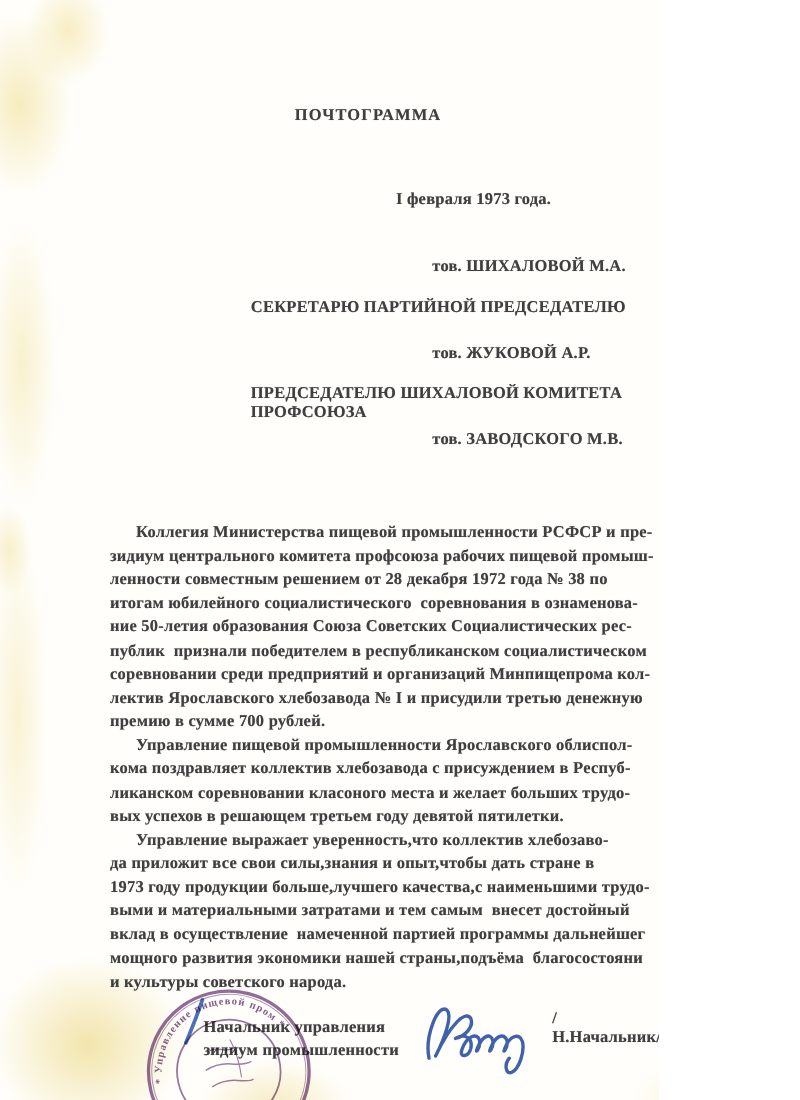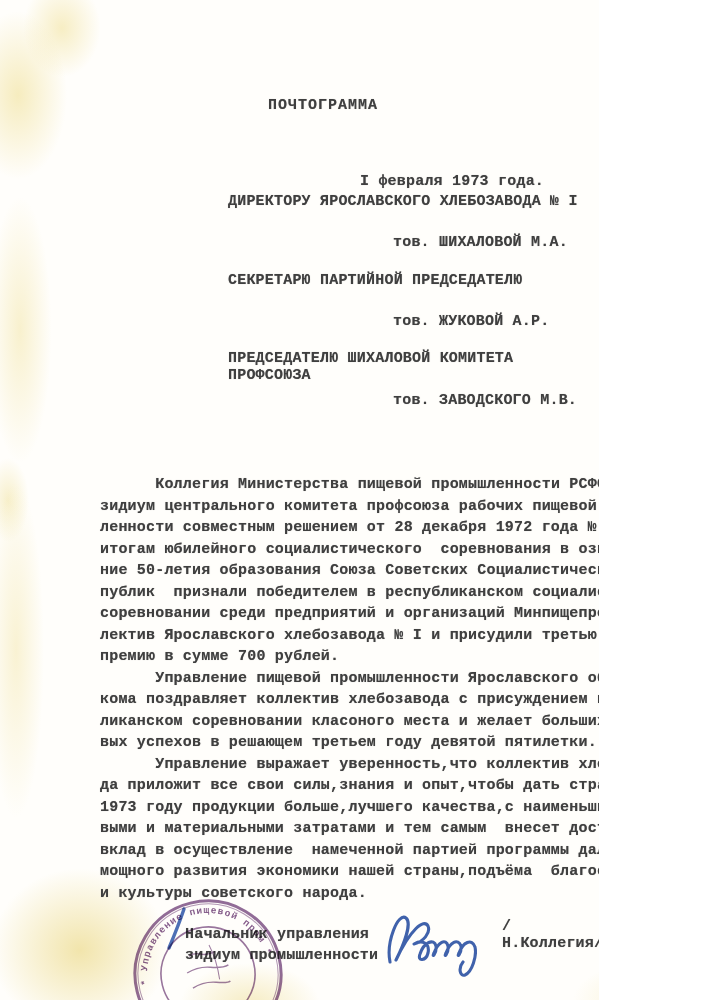--- a/index.html
+++ b/index.html
@@ -11,21 +11,21 @@
     background-image:
       radial-gradient(ellipse 70px 120px at 18px 95px,  rgba(240,224,150,.60), transparent 70%),
       radial-gradient(ellipse 55px 70px  at 62px 28px,  rgba(240,224,150,.55), transparent 70%),
       radial-gradient(ellipse 45px 190px at 20px 330px, rgba(240,224,150,.45), transparent 70%),
       radial-gradient(ellipse 40px 240px at 16px 650px, rgba(240,224,150,.40), transparent 70%),
       radial-gradient(ellipse 130px 120px at 80px 950px, rgba(236,218,138,.70), transparent 68%),
       radial-gradient(ellipse 100px 60px at 250px 1005px, rgba(236,218,138,.50), transparent 70%),
       radial-gradient(ellipse 70px 45px  at 700px 35px,  rgba(242,230,170,.30), transparent 70%),
       radial-gradient(ellipse 110px 55px at 650px 1000px, rgba(240,224,150,.40), transparent 70%),
       radial-gradient(ellipse 30px 60px  at 8px 500px,   rgba(238,222,145,.45), transparent 70%);
-    font-family:Liberation Mono, monospace;
+    font-family:Liberation Serif, serif;
     color:#3a3a3a;
   }
   .tw{
     position:absolute;
     font-size:15px;
     font-weight:bold;
     color:#3f3f3f;
     text-shadow:0 0 .7px rgba(63,63,63,.55);
     white-space:pre-wrap;
     letter-spacing:.2px;
@@ -50,21 +50,20 @@
   .ink-slash{left:164px;top:906px;width:26px;height:46px;}
 </style>
 </head>
 <body>
 
 <div class="page">
 
   <div class="tw title">ПОЧТОГРАММА</div>
   <div class="tw date">I февраля 1973 года.</div>
 
-  <div class="tw addr-role-0">ДИРЕКТОРУ ЯРОСЛАВСКОГО ХЛЕБОЗАВОДА № I</div>
   <div class="tw addr-name-0">тов. ШИХАЛОВОЙ М.А.</div>
   <div class="tw addr-role-1">СЕКРЕТАРЮ ПАРТИЙНОЙ ПРЕДСЕДАТЕЛЮ</div>
   <div class="tw addr-name-1">тов. ЖУКОВОЙ А.Р.</div>
   <div class="tw addr-role-2">ПРЕДСЕДАТЕЛЮ ШИХАЛОВОЙ КОМИТЕТА ПРОФСОЮЗА</div>
   <div class="tw addr-name-2">тов. ЗАВОДСКОГО М.В.</div>
 
   <div class="tw body-text">      Коллегия Министерства пищевой промышленности РСФСР и пре-
 зидиум центрального комитета профсоюза рабочих пищевой промыш-
 ленности совместным решением от 28 декабря 1972 года № 38 по
 итогам юбилейного социалистического  соревнования в ознаменова-
@@ -80,21 +79,21 @@
       Управление выражает уверенность,что коллектив хлебозаво-
 да приложит все свои силы,знания и опыт,чтобы дать стране в
 1973 году продукции больше,лучшего качества,с наименьшими трудо-
 выми и материальными затратами и тем самым  внесет достойный
 вклад в осуществление  намеченной партией программы дальнейшег
 мощного развития экономики нашей страны,подъёма  благосостояни
 и культуры советского народа.</div>
 
   <div class="tw sig-position">Начальник управления
 зидиум промышленности</div>
-  <div class="tw sig-name">/Н.Коллегия/</div>
+  <div class="tw sig-name">/Н.Начальник/</div>
 
   <svg class="stamp" viewBox="0 0 160 112" xmlns="http://www.w3.org/2000/svg">
     <defs>
       <path id="arcTop" d="M 17 84 A 61 61 0 0 1 139 84"></path>
       <path id="arcBot" d="M 24 104 A 59 59 0 0 0 132 104"></path>
     </defs>
     <g transform="rotate(-14 78 84)" stroke="#6b3a75" fill="none">
       <circle cx="78" cy="84" r="73" stroke-width="3" opacity=".85"></circle>
       <circle cx="78" cy="84" r="70" stroke-width="1" opacity=".6"></circle>
       <circle cx="78" cy="84" r="47" stroke-width="1.6" opacity=".8"></circle>

